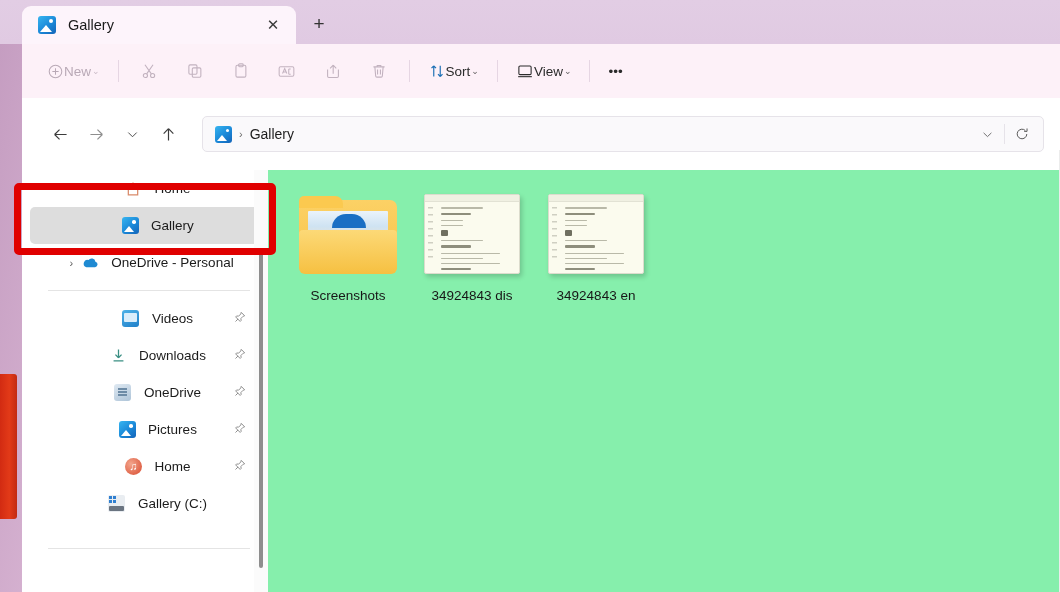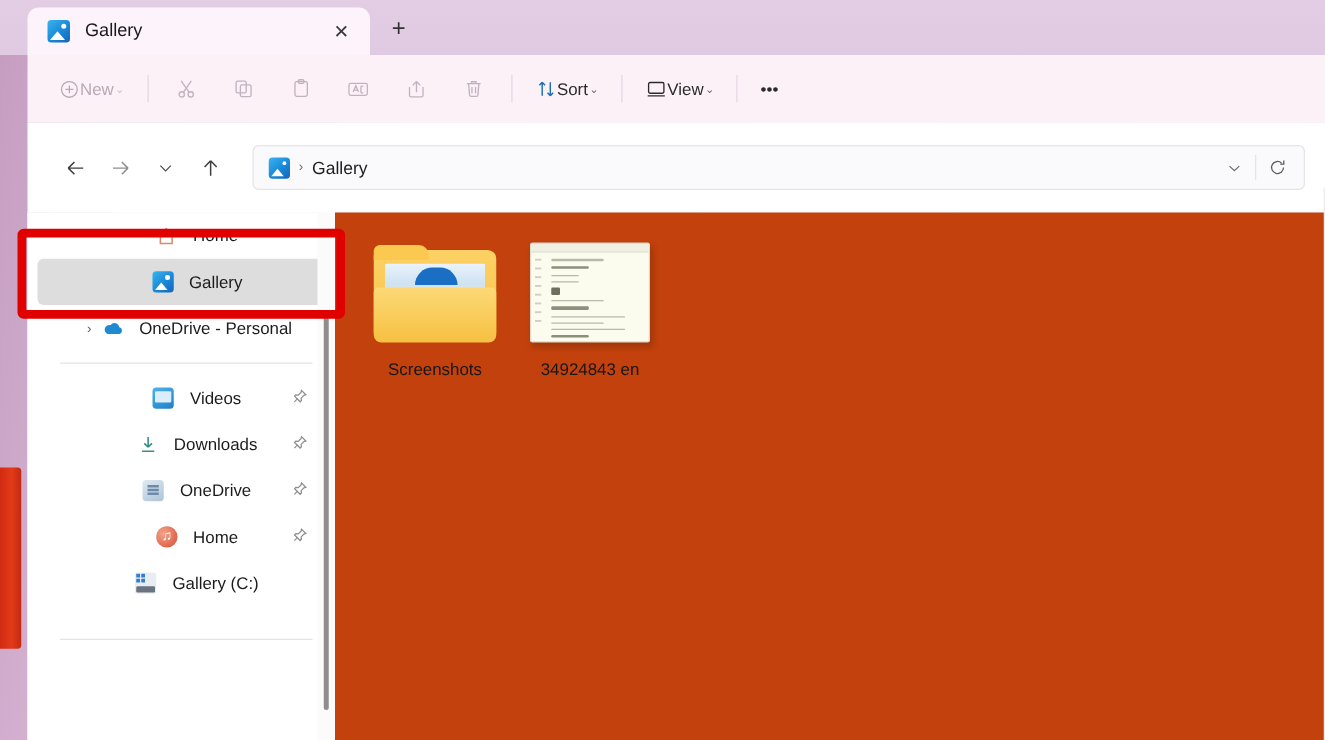--- a/index.html
+++ b/index.html
@@ -307,21 +307,21 @@
     width: 4px; height: 320px;
     background: #8e8e8e;
     border-radius: 2px;
   }
 
   
   .content {
     position: relative;
     flex: 1 1 auto;
     height: 422px;
-    background: #c2410c;
+    background: #86efac;
     padding: 14px 0 0 18px;
   }
   .grid {
     display: flex;
     gap: 0;
     flex-wrap: wrap;
   }
   .file-item {
     width: 124px;
     display: flex;
@@ -706,20 +706,33 @@
           </span>
         <span class="nav-label">OneDrive</span>
         <span class="pin">
           <svg width="12" height="12" viewBox="0 0 16 16" fill="none" stroke="#8d8d8d" stroke-width="1.3">
             <path d="M9.6 1.8 14.2 6.4l-2 .6-3 3 .3 2.6-1.3 1.3-6-6 1.3-1.3 2.6.3 3-3z"></path>
             <path d="M5.4 10.6 2 14"></path>
           </svg>
         </span>
       </div>
 
+      <div class="nav-item">
+        <span class="twisty"></span>
+        <span class="nav-ico">
+            <span class="sq sq-pics"></span>
+          </span>
+        <span class="nav-label">Pictures</span>
+        <span class="pin">
+          <svg width="12" height="12" viewBox="0 0 16 16" fill="none" stroke="#8d8d8d" stroke-width="1.3">
+            <path d="M9.6 1.8 14.2 6.4l-2 .6-3 3 .3 2.6-1.3 1.3-6-6 1.3-1.3 2.6.3 3-3z"></path>
+            <path d="M5.4 10.6 2 14"></path>
+          </svg>
+        </span>
+      </div>
 
       <div class="nav-item">
         <span class="twisty"></span>
         <span class="nav-ico">
             <span class="sq sq-music"></span>
           </span>
         <span class="nav-label">Home</span>
         <span class="pin">
           <svg width="12" height="12" viewBox="0 0 16 16" fill="none" stroke="#8d8d8d" stroke-width="1.3">
             <path d="M9.6 1.8 14.2 6.4l-2 .6-3 3 .3 2.6-1.3 1.3-6-6 1.3-1.3 2.6.3 3-3z"></path>
@@ -751,21 +764,20 @@
           <div class="file-thumb">
             <div class="folder">
               <div class="folder-back"></div>
               <div class="folder-tab"></div>
               <div class="folder-preview"></div>
               <div class="folder-front"></div>
             </div>
           </div>
           <div class="file-name">Screenshots</div>
         </div>
-
 
         <div class="file-item">
           <div class="file-thumb">
             <div class="doc-thumb">
               <div class="doc-topbar"></div>
               <div class="doc-rail"></div>
               <div class="doc-lines">
                 <i class="m"></i>
                 <i class="h"></i>
                 <i class="s"></i>
@@ -774,20 +786,44 @@
                 <i class="m"></i>
                 <i class="h"></i>
                 <i class="l"></i>
                 <i class="m"></i>
                 <i class="l"></i>
                 <i class="h"></i>
 
               </div>
             </div>
           </div>
+          <div class="file-name">34924843 dis</div>
+        </div>
+
+        <div class="file-item">
+          <div class="file-thumb">
+            <div class="doc-thumb">
+              <div class="doc-topbar"></div>
+              <div class="doc-rail"></div>
+              <div class="doc-lines">
+                <i class="m"></i>
+                <i class="h"></i>
+                <i class="s"></i>
+                <i class="s"></i>
+                <i class="dot"></i>
+                <i class="m"></i>
+                <i class="h"></i>
+                <i class="l"></i>
+                <i class="m"></i>
+                <i class="l"></i>
+                <i class="h"></i>
+
+              </div>
+            </div>
+          </div>
           <div class="file-name">34924843 en</div>
         </div>
 
       </div>
     </div>
   </div>
 
   <div class="right-sliver"></div>
 
   <div class="edge-red"></div>

